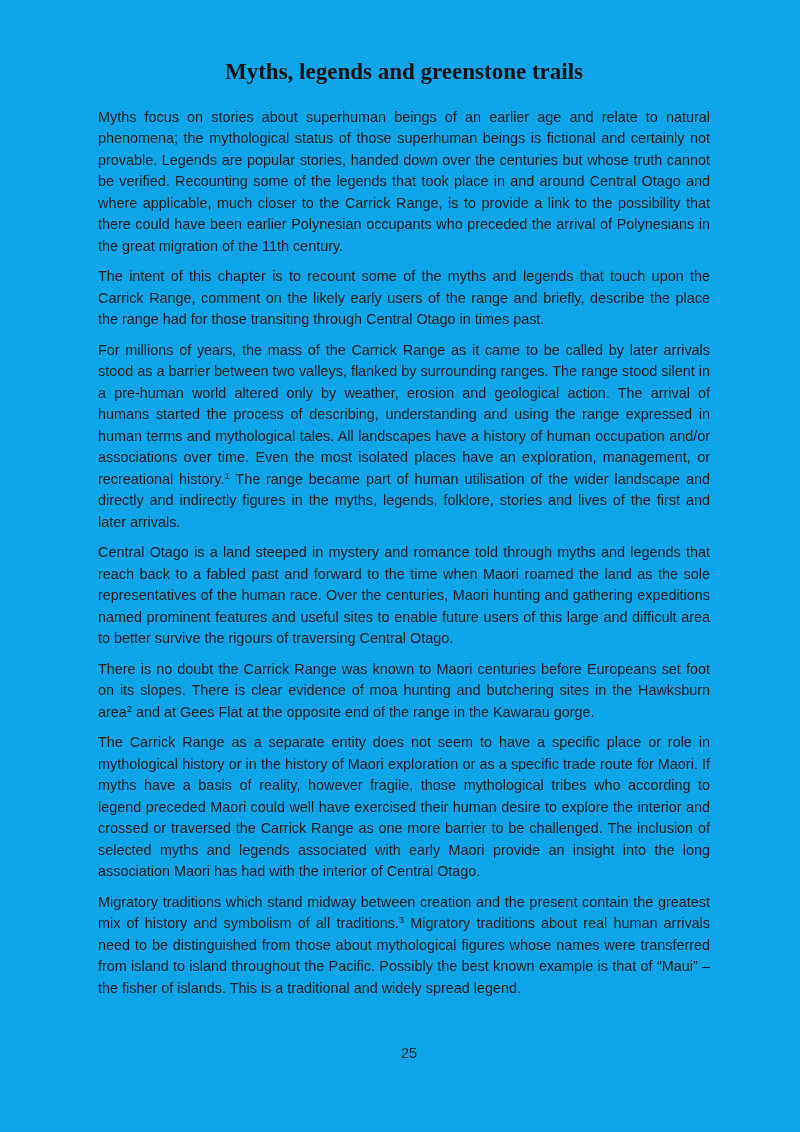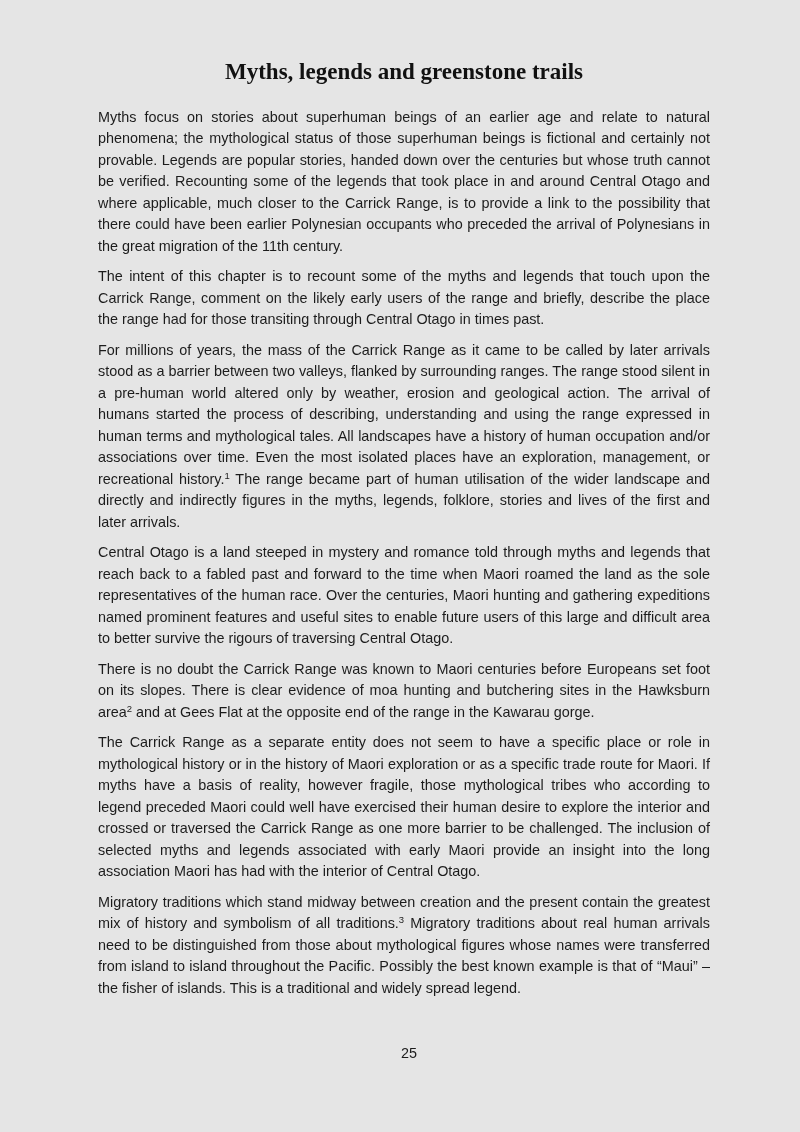--- a/index.html
+++ b/index.html
@@ -4,21 +4,21 @@
 <style>
   html, body {
     margin: 0;
     padding: 0;
     background: #ffffff;
   }
   .page {
     position: relative;
     width: 800px;
     height: 1132px;
-    background: #e5e5e5;
+    background: #0ea5e9;
     overflow: hidden;
     font-family: "Liberation Sans", sans-serif;
     color: #1a1a1a;
   }
   .page-title {
     margin: 0;
     padding: 58px 90px 0 98px;
     text-align: center;
     font-family: "Liberation Serif", serif;
     font-weight: 700;

